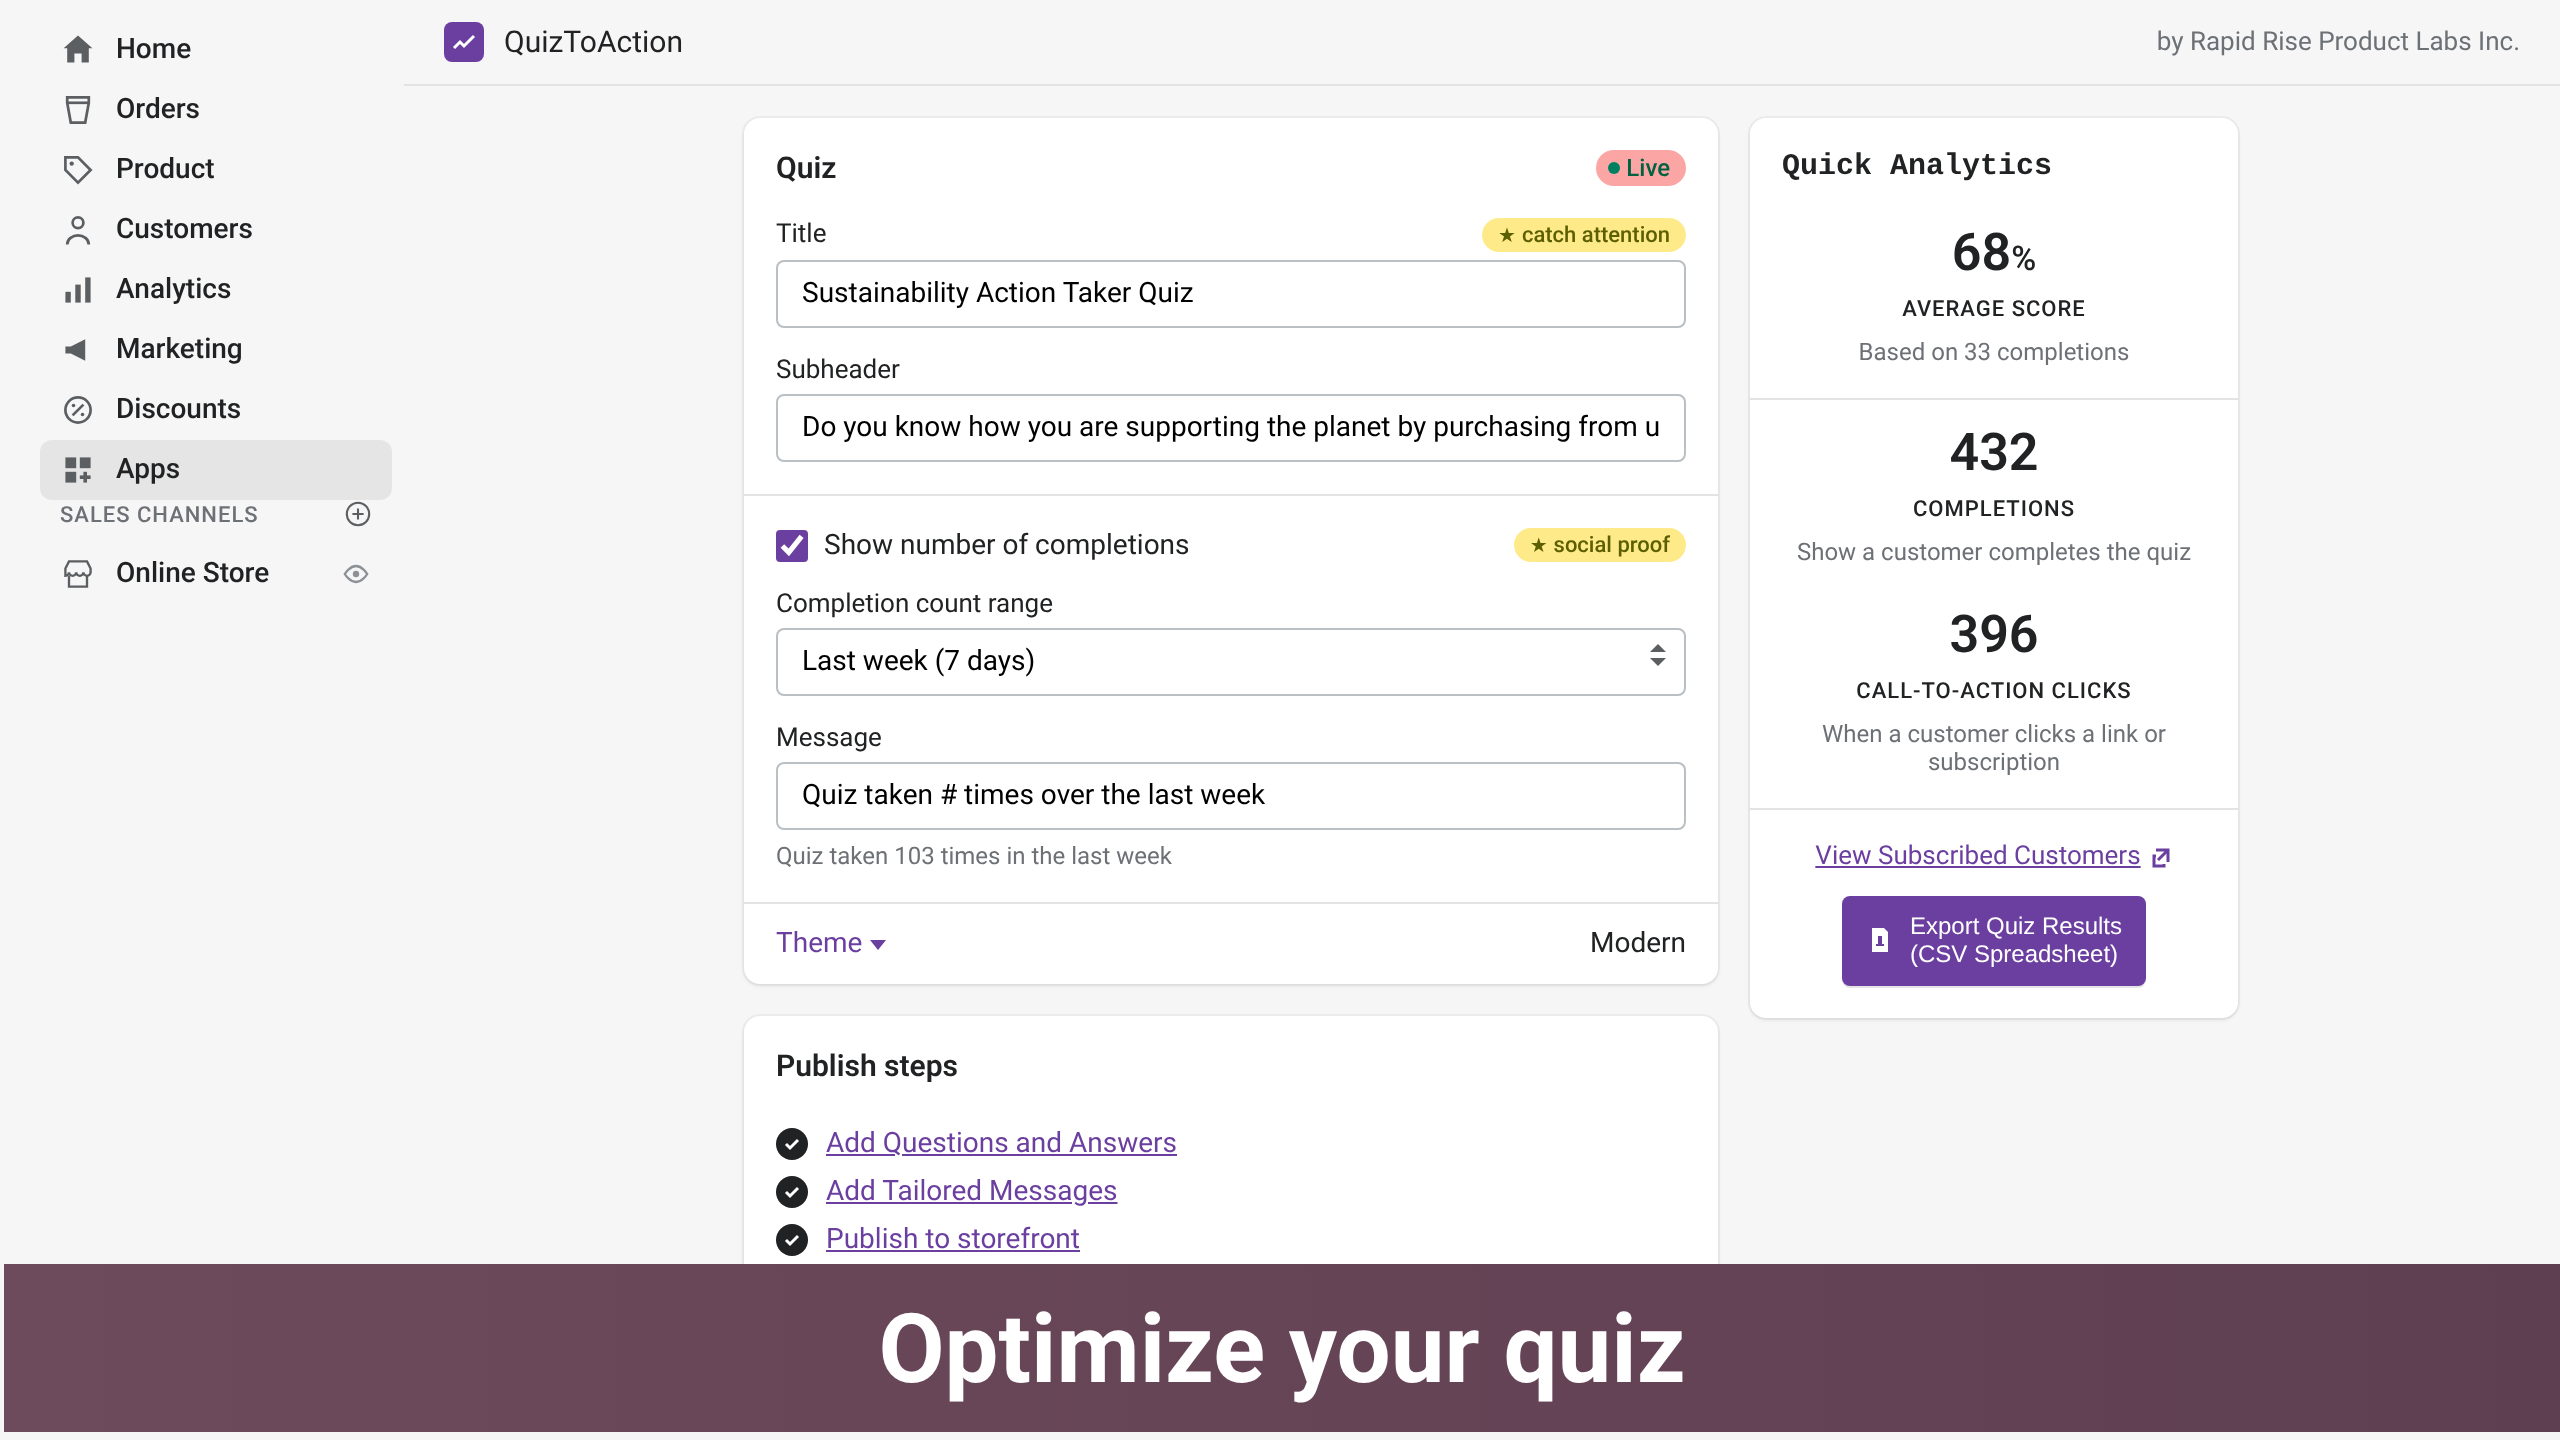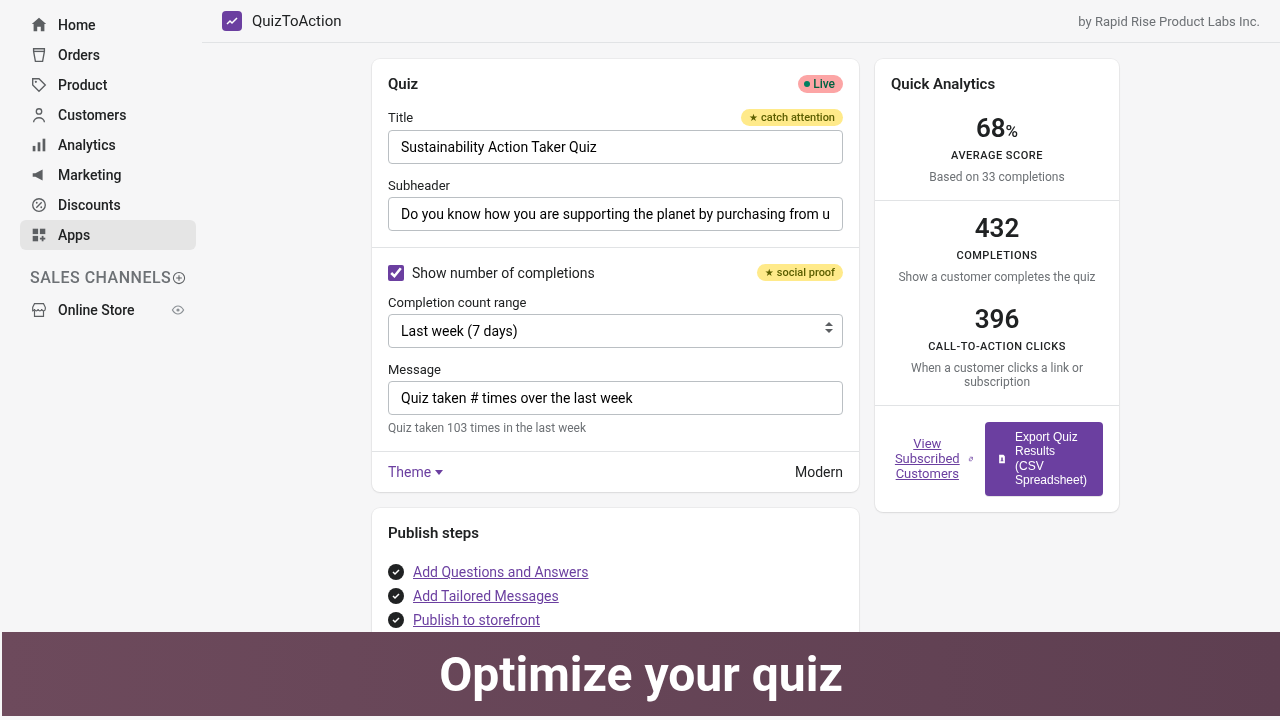--- a/index.html
+++ b/index.html
@@ -3,21 +3,21 @@
 <meta charset="utf-8">
 <style>
 * { box-sizing: border-box; margin: 0; padding: 0; }
 body { font-family: -apple-system, BlinkMacSystemFont, "Segoe UI", Roboto, sans-serif; background: #f6f6f7; color: #202223; overflow: hidden; height: 720px; width: 1280px; }
 .app { display: flex; height: 716px; width: 1280px; position: relative; padding-left: 14px; }
 .sidebar { width: 188px; background: #f6f6f7; padding: 10px 6px; display: flex; flex-direction: column; }
 .nav-item { display: flex; align-items: center; padding: 6px 10px; border-radius: 6px; cursor: pointer; font-size: 14px; font-weight: 500; color: #202223; gap: 10px; }
 .nav-item.active { background: #e5e5e5; }
 .nav-icon { width: 18px; height: 18px; display: inline-flex; align-items: center; justify-content: center; flex-shrink: 0; }
 .nav-icon svg { width: 18px; height: 18px; fill: #5c5f62; }
-.sales-channels { margin-top: 18px; padding: 0 10px; display: flex; align-items: center; justify-content: space-between; font-size: 16px; color: #6d7175; letter-spacing: 0.5px; font-weight: 500; }
+.sales-channels { margin-top: 0; padding: 0 10px; display: flex; align-items: center; justify-content: space-between; font-size: 11px; color: #6d7175; letter-spacing: 0.5px; font-weight: 500; }
 .plus-icon { width: 14px; height: 14px; fill: #5c5f62; }
 .sales-row { display: flex; align-items: center; padding: 6px 10px; font-size: 14px; font-weight: 500; gap: 10px; margin-top: 8px; }
 .eye-icon { margin-left: auto; width: 16px; height: 16px; fill: #8c9196; }
 .sidebar-spacer { flex: 1; }
 .settings-row { display: flex; align-items: center; padding: 6px 10px; font-size: 14px; font-weight: 500; gap: 10px; margin-bottom: 10px; }
 .main { flex: 1; display: flex; flex-direction: column; background: #f6f6f7; }
 .topbar { height: 43px; display: flex; align-items: center; padding: 0 20px; border-bottom: 1px solid #e1e3e5; background: #f6f6f7; }
 .app-logo { width: 20px; height: 20px; background: #6b3fa0; border-radius: 4px; margin-right: 10px; display: inline-flex; align-items: center; justify-content: center; }
 .app-logo svg { width: 12px; height: 12px; fill: white; }
 .app-name { font-size: 15px; font-weight: 400; }
@@ -46,28 +46,28 @@
 .select-wrap::before { content: ''; position: absolute; right: 10px; top: 50%; transform: translateY(-9px); width: 0; height: 0; border-left: 4px solid transparent; border-right: 4px solid transparent; border-bottom: 4px solid #5c5f62; }
 .help-text { font-size: 12px; color: #6d7175; margin-top: 6px; }
 .theme-row { display: flex; align-items: center; justify-content: space-between; padding: 12px 16px; border-top: 1px solid #e1e3e5; }
 .theme-link { color: #6b3fa0; font-size: 14px; cursor: pointer; display: inline-flex; align-items: center; gap: 4px; }
 .theme-name { font-size: 14px; }
 .publish-title { font-size: 15px; font-weight: 600; padding: 16px 16px 18px; }
 .step-row { display: flex; align-items: center; gap: 9px; padding: 4px 16px; }
 .check-circle { width: 16px; height: 16px; background: #202223; border-radius: 50%; display: inline-flex; align-items: center; justify-content: center; flex-shrink: 0; }
 .check-circle svg { width: 10px; height: 10px; fill: white; }
 .step-link { color: #6b3fa0; font-size: 14px; text-decoration: underline; }
-.analytics-title { font-size: 15px; font-weight: 600; padding: 16px 16px 8px; }
+.analytics-title { font-size: 15px; font-weight: 600; padding: 16px 16px 8px; font-family: Liberation Mono, monospace; }
 .stat-block { text-align: center; padding: 12px 16px 16px; }
 .stat-value { font-size: 26px; font-weight: 600; }
 .stat-pct { font-size: 17px; font-weight: 500; }
 .stat-label { font-size: 11px; font-weight: 500; letter-spacing: 0.5px; margin-top: 6px; text-transform: uppercase; }
 .stat-sub { font-size: 12px; color: #6d7175; margin-top: 8px; }
 .analytics-divider { border-top: 1px solid #e1e3e5; }
-.analytics-actions { text-align: center; padding: 16px; display: flex; flex-direction: row; align-items: center; gap: 12px; }
+.analytics-actions { text-align: center; padding: 16px; display: flex; flex-direction: column; align-items: center; gap: 12px; }
 .view-link { color: #6b3fa0; font-size: 13px; text-decoration: underline; display: inline-flex; align-items: center; gap: 4px; }
 .ext-icon { width: 12px; height: 12px; fill: #6b3fa0; }
 .export-btn { background: #6b3fa0; color: #fff; border: none; border-radius: 4px; padding: 8px 12px; font-size: 12px; font-weight: 500; display: inline-flex; align-items: center; gap: 8px; cursor: pointer; line-height: 1.2; box-shadow: 0 1px 0 rgba(0,0,0,0.1); }
 .export-btn svg { width: 14px; height: 14px; fill: white; }
 .banner { position: absolute; bottom: 0; left: 2px; right: 0; height: 84px; background: linear-gradient(to right, #6d4a5c, #5e3f51); color: white; display: flex; align-items: center; justify-content: center; font-size: 48px; font-weight: 700; }
 </style>
 </head>
 <body>
 
 <div class="app">

